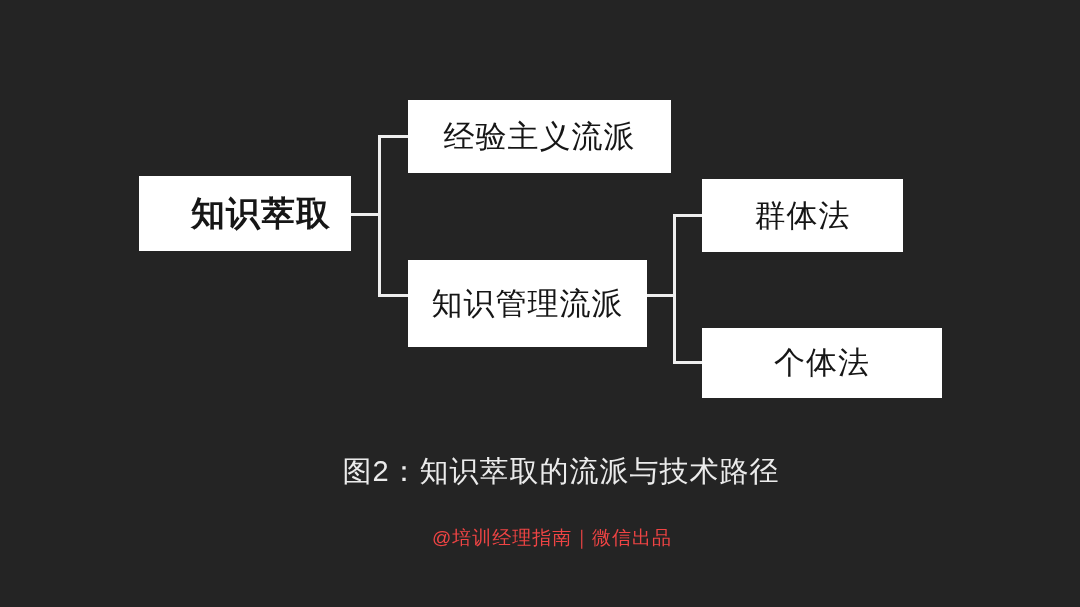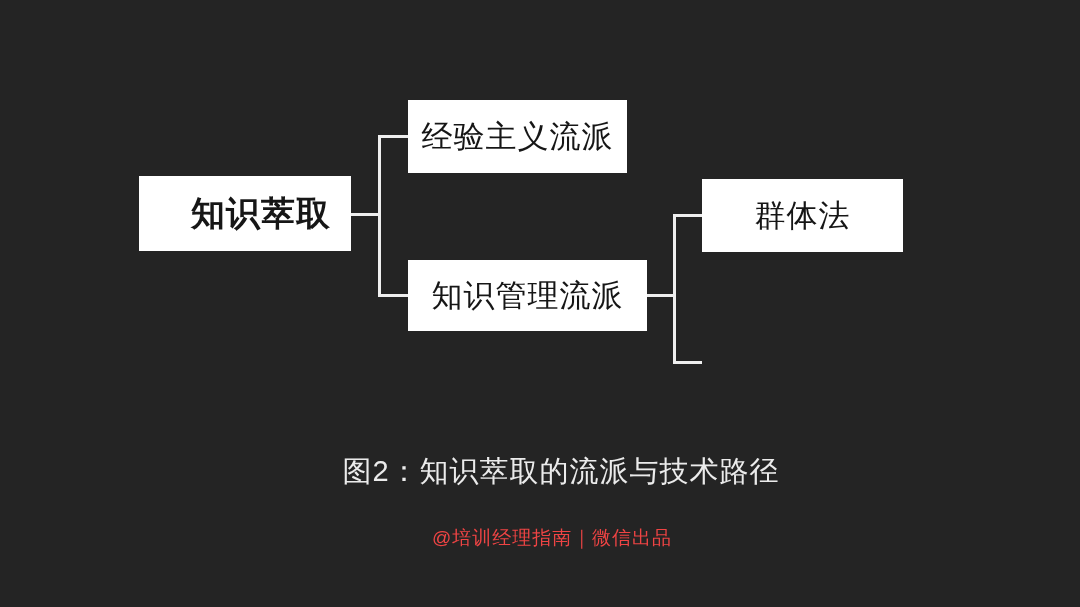--- a/index.html
+++ b/index.html
@@ -25,22 +25,22 @@
     font-size: 31px;
     letter-spacing: 1px;
     box-sizing: border-box;
     white-space: nowrap;
   }
   .node.root {
     font-weight: bold;
     font-size: 34px;
   }
   #node-root       { left: 139px; top: 176px; width: 212px; height: 75px; padding-left: 32px; }
-  #node-empiricism { left: 408px; top: 100px; width: 219px; height: 73px; }
-  #node-km         { left: 408px; top: 260px; width: 239px; height: 71px; }
+  #node-empiricism { left: 408px; top: 100px; width: 263px; height: 73px; }
+  #node-km         { left: 408px; top: 260px; width: 239px; height: 87px; }
   #node-group      { left: 702px; top: 179px; width: 201px; height: 73px; }
   #node-individual { left: 702px; top: 328px; width: 240px; height: 70px; }
 
   .line {
     position: absolute;
     background: #efefef;
   }
   
   #line-root-out   { left: 350px; top: 213px; width: 30px; height: 3px; }
   #trunk-1         { left: 378px; top: 135px; width: 3px;  height: 162px; }
@@ -96,17 +96,20 @@
   </div>
 
   <div class="node" id="node-km">
     <span>知识管理流派</span>
   </div>
 
   <div class="node" id="node-group">
     <span>群体法</span>
   </div>
 
+  <div class="node" id="node-individual">
+    <span>个体法</span>
+  </div>
 
   <div id="caption">图2：知识萃取的流派与技术路径</div>
   <div id="credit">@培训经理指南｜微信出品</div>
 
 </div>
 
 </body></html>

